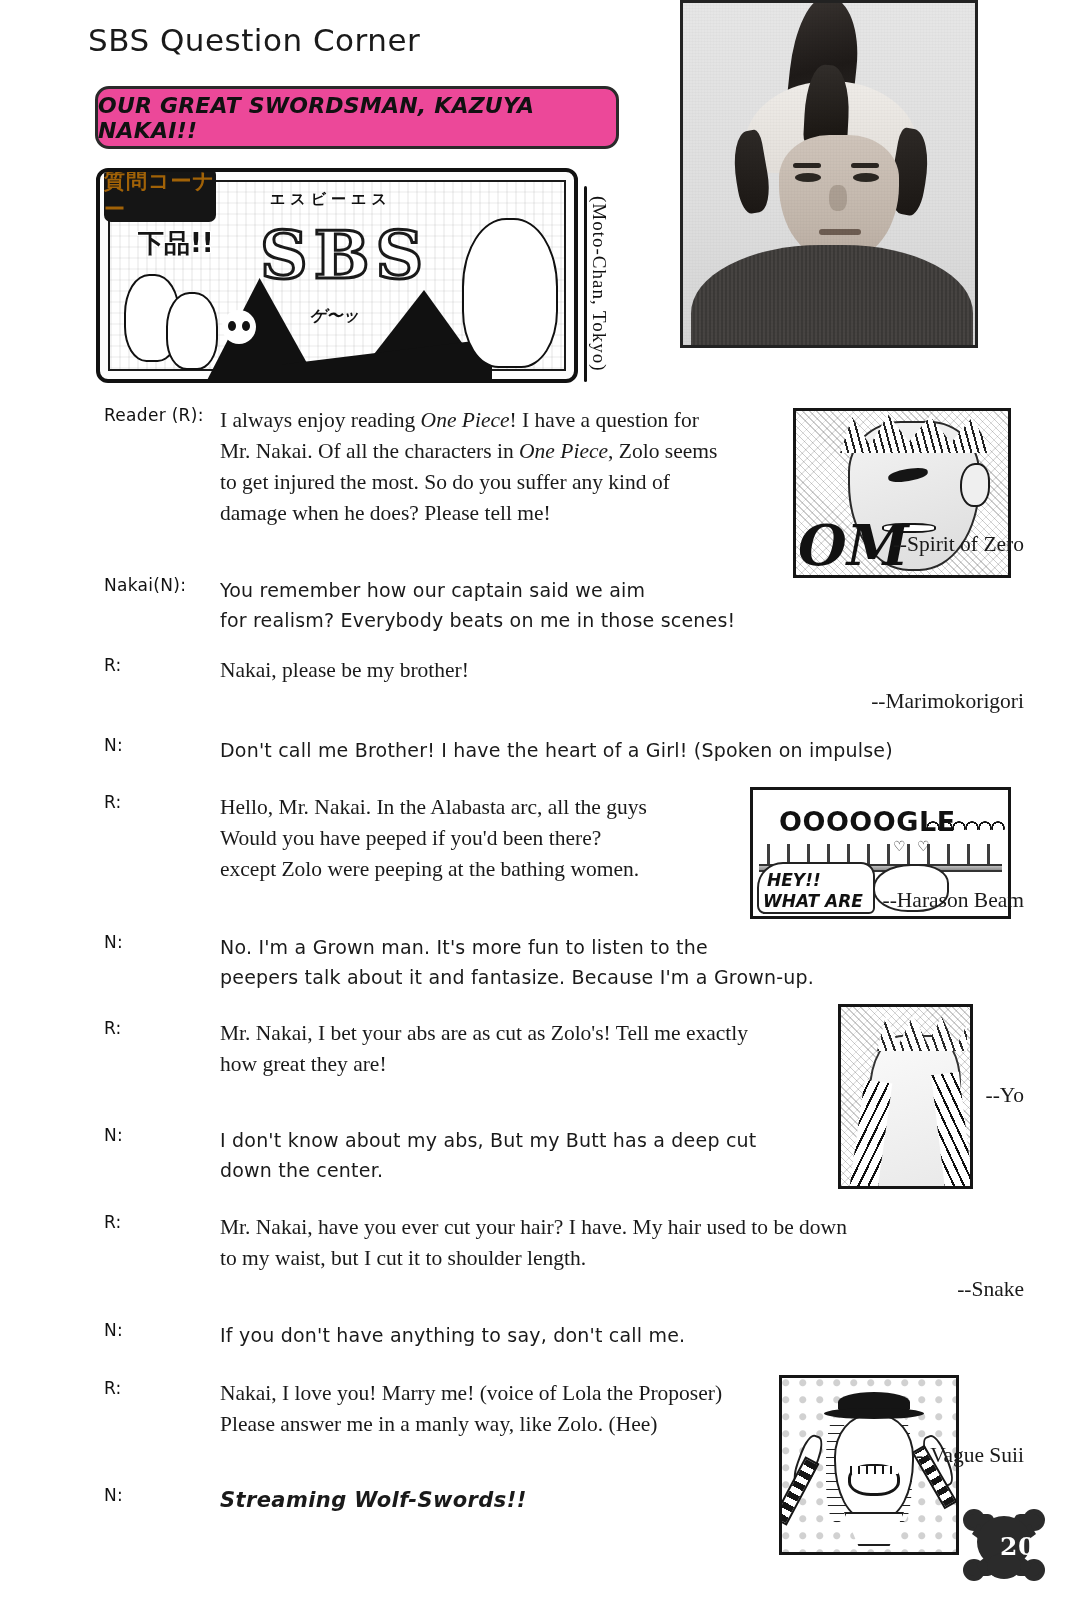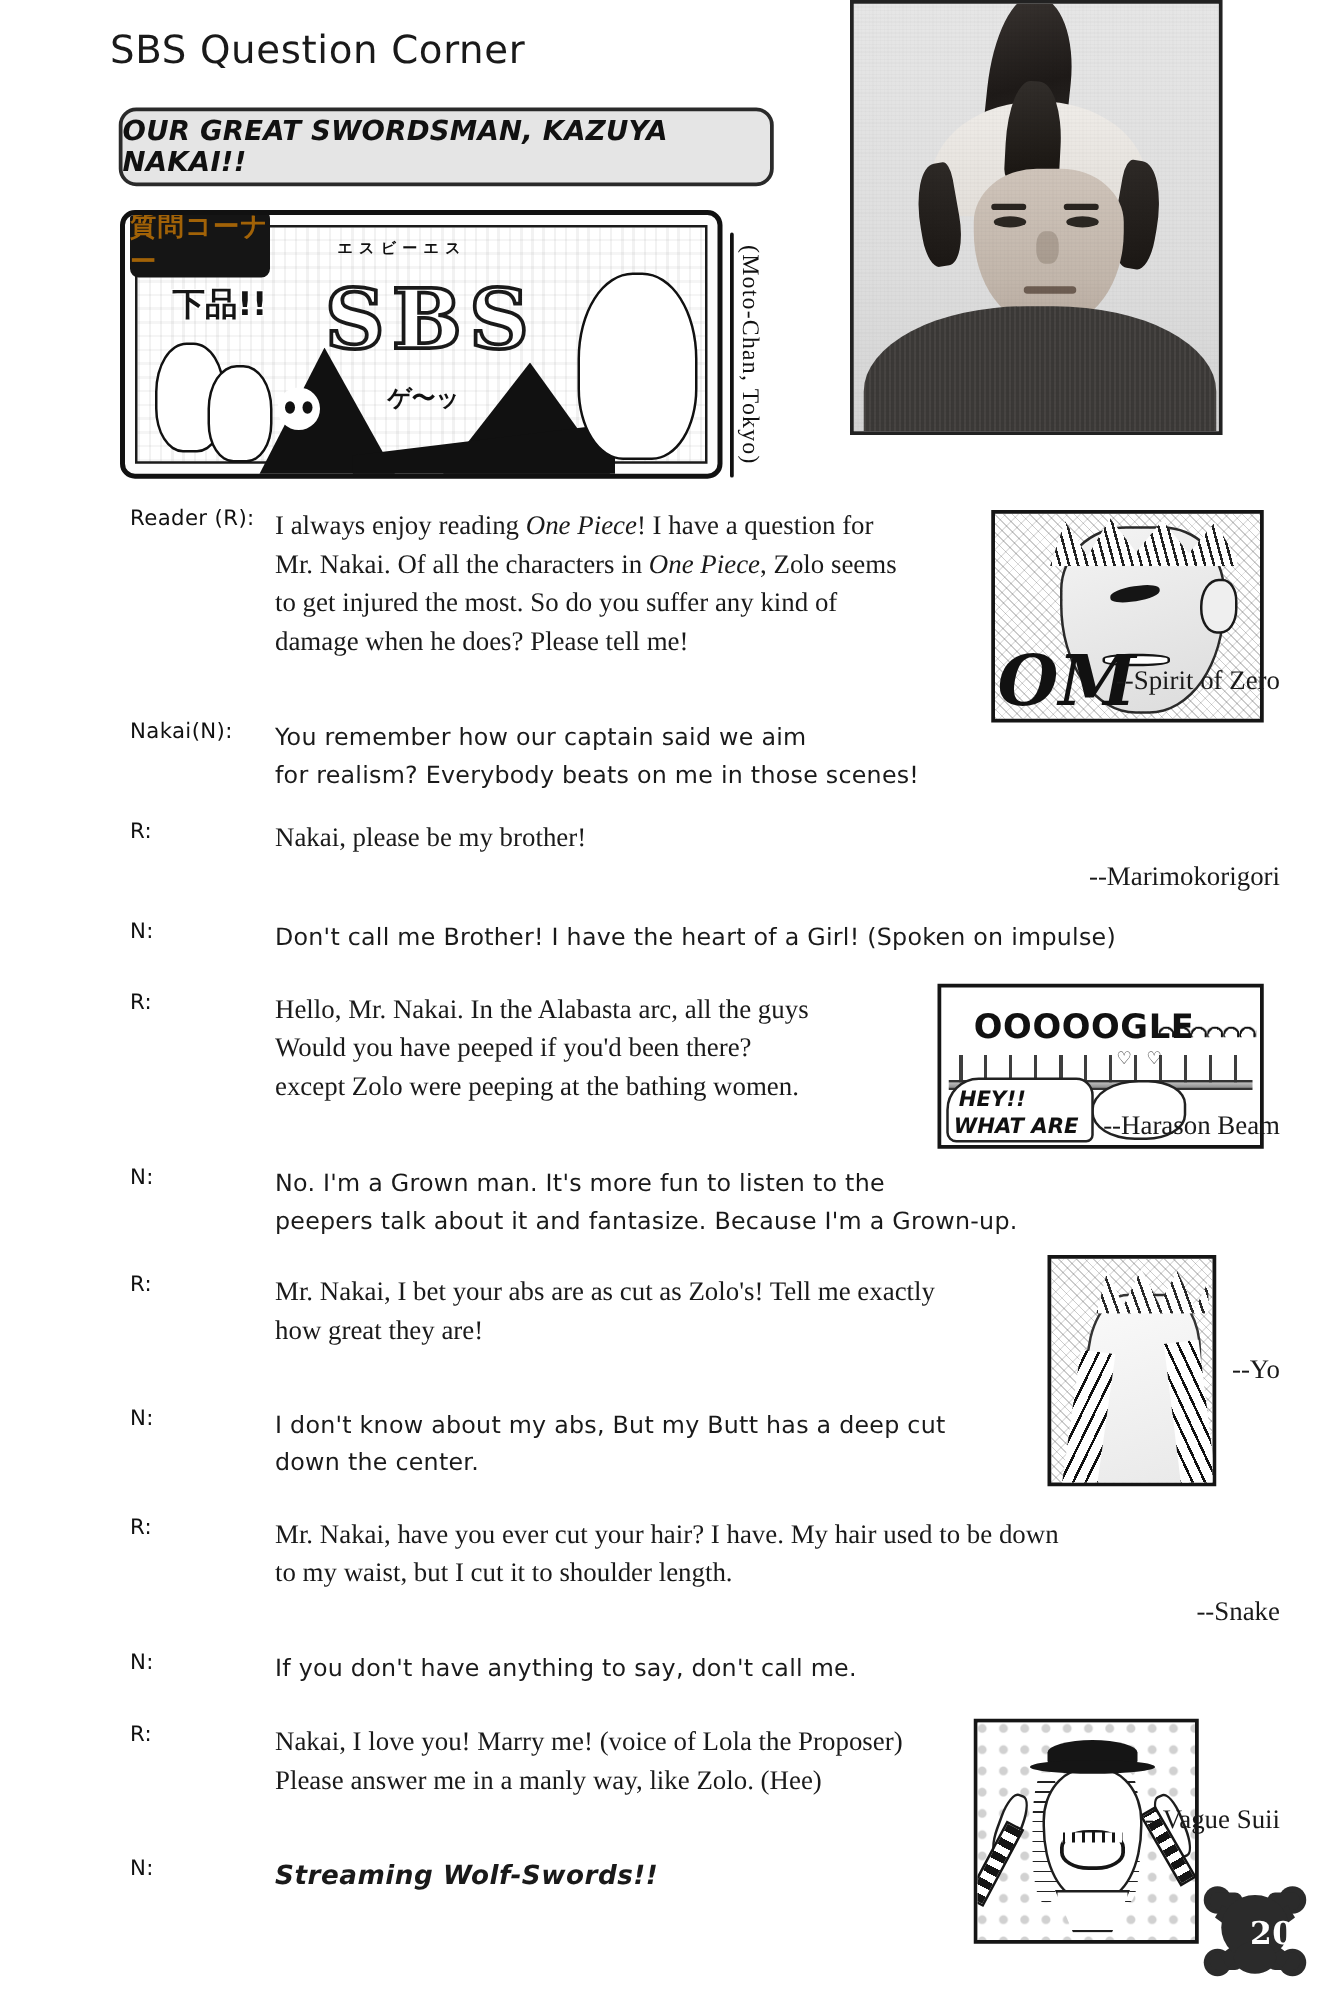--- a/index.html
+++ b/index.html
@@ -29,21 +29,21 @@
   
   .banner {
     position: absolute;
     left: 95px; top: 86px;
     width: 524px; height: 63px;
     border: 3px solid #2a2a2a;
     border-radius: 14px;
     display: flex;
     align-items: center;
     justify-content: center;
-    background: #e5e5e5;
+    background: #ec4899;
   }
   .banner-text {
     font-family: "DejaVu Sans", sans-serif;
     font-weight: bold;
     font-style: italic;
     font-size: 22px;
     letter-spacing: 0.2px;
     color: #111;
   }
 
@@ -86,42 +86,43 @@
     font-family: "DejaVu Sans", sans-serif;
     font-size: 26px; font-weight: bold;
     color: #151515;
     z-index: 5;
     text-shadow: 1px 1px 0 #fff, -1px -1px 0 #fff, 1px -1px 0 #fff, -1px 1px 0 #fff;
   }
   .jp-katakana {
     position: absolute;
     left: 160px; top: 8px;
     font-family: "DejaVu Sans", sans-serif;
-    font-size: 12px; font-weight: bold;
+    font-size: 15px; font-weight: bold;
     letter-spacing: 5px;
     color: #101010;
     z-index: 5;
   }
   .sbs-bubble {
     position: absolute;
     left: 150px; top: 34px;
     font-family: "DejaVu Serif", serif;
     font-size: 66px; font-weight: bold;
     color: #fff;
     -webkit-text-stroke: 3px #1a1a1a;
     letter-spacing: 6px;
     z-index: 4;
   }
   .jp-geee {
     position: absolute;
     left: 200px; top: 124px;
     font-family: "DejaVu Sans", sans-serif;
-    font-size: 19px; font-weight: bold;
+    font-size: 16px; font-weight: bold;
     color: #111;
     z-index: 6;
+    font-style: italic;
   }
   .illo-blackshape {
     position: absolute; z-index: 3; background: #111;
   }
   .bs1 { left: 92px; top: 96px; width: 120px; height: 112px;
          clip-path: polygon(48% 0%, 100% 100%, 0% 100%); }
   .bs2 { left: 236px; top: 108px; width: 150px; height: 100px;
          clip-path: polygon(52% 0%, 100% 100%, 0% 100%); }
   .bs3 { left: 172px; top: 144px; width: 210px; height: 64px;
          clip-path: polygon(0% 60%, 100% 20%, 100% 100%, 0% 100%); }

